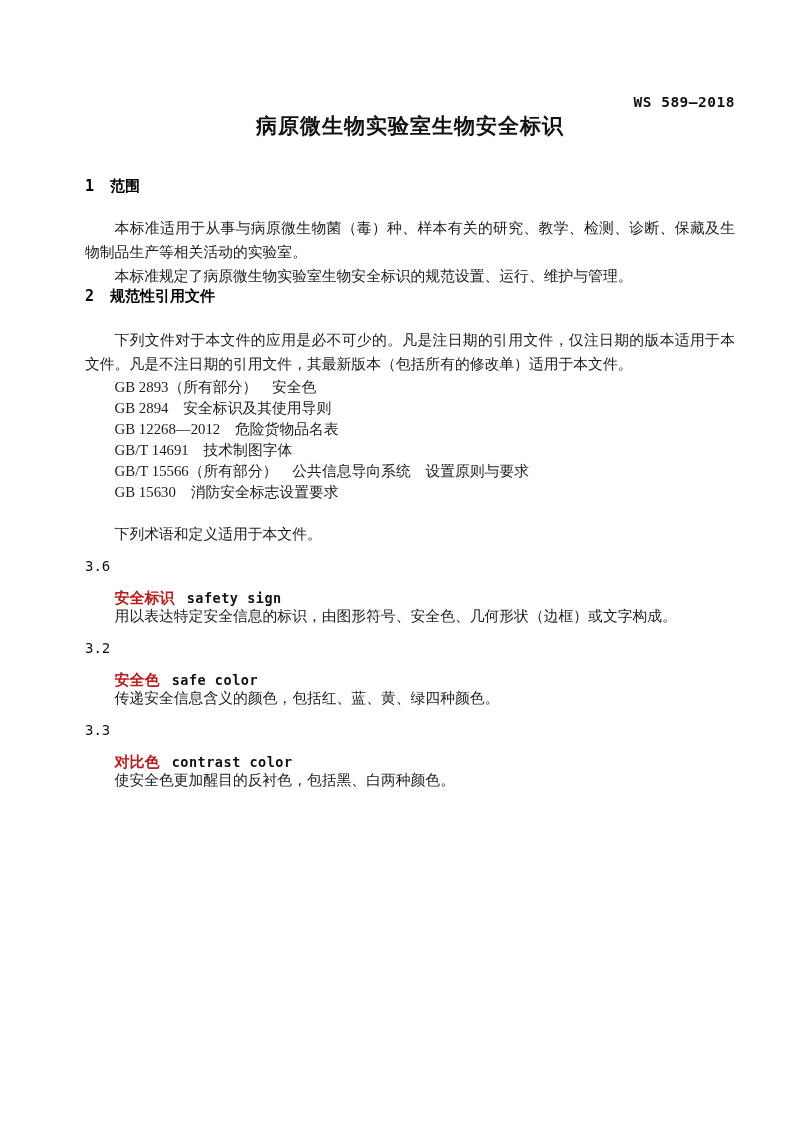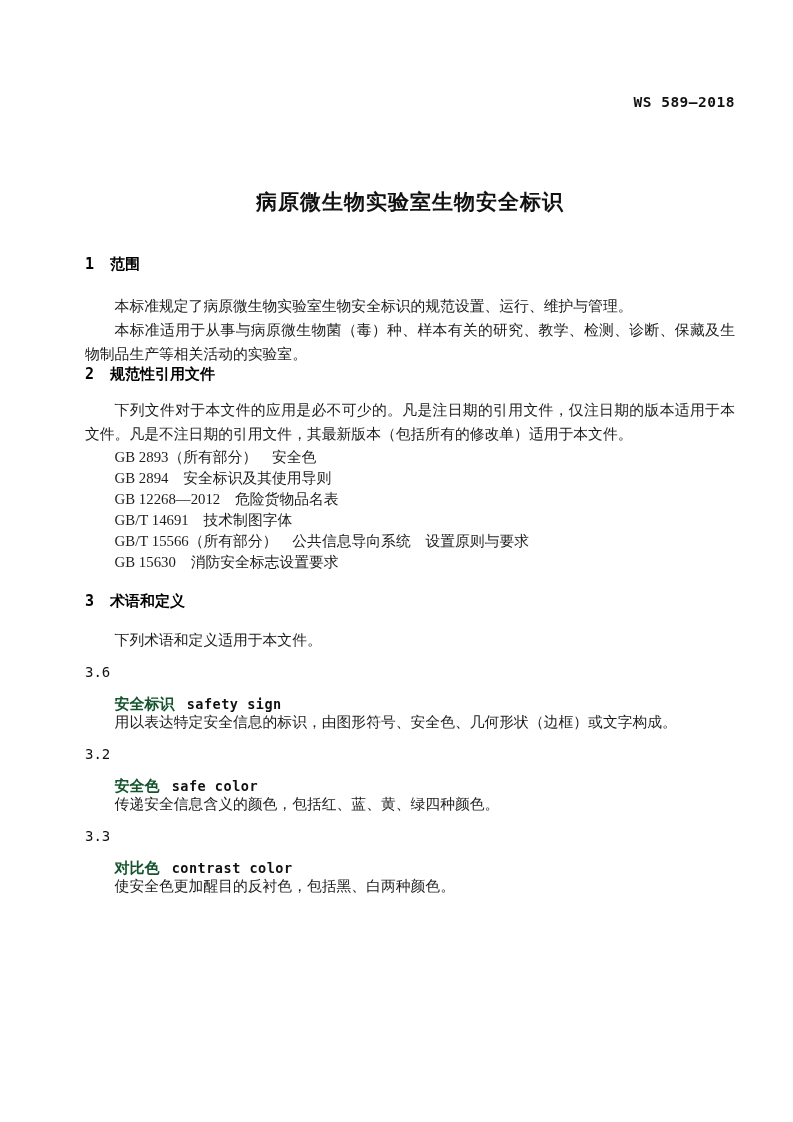--- a/index.html
+++ b/index.html
@@ -22,23 +22,22 @@
     text-align: right;
     font-family: "DejaVu Sans Mono", monospace;
     font-size: 14.5px;
     font-weight: 600;
     line-height: 16px;
     letter-spacing: 0.5px;
     color: #111;
   }
   
   .doc-title {
-    margin-top: 78px;
     text-align: center;
-    font-family: Liberation Mono, monospace;
+    font-family: Liberation Sans, sans-serif;
     font-weight: bold;
     font-size: 21px;
     line-height: 32px;
     letter-spacing: 1px;
     color: #111;
   }
   
   .section-heading {
     font-family: "DejaVu Sans", "Liberation Sans", sans-serif;
     font-weight: bold;
@@ -50,21 +49,21 @@
   .h-scope { margin-top: 36px; }
   .h-refs  { margin-top: 0; }
   .h-terms { margin-top: 20px; }
   
   .para {
     text-indent: 2em;
     line-height: 24px;
     text-align: justify;
   }
   .scope-block { margin-top: 22px; }
-  .refs-intro  { margin-top: 16px; }
+  .refs-intro  { margin-top: 24px; }
   .ref-list { margin-top: 1px; list-style: none; }
   .ref-list li {
     padding-left: 2em;
     line-height: 21px;
     white-space: nowrap;
   }
   
   .terms-intro { margin-top: 22px; line-height: 18px; }
   .term-entry .entry-num {
     margin-top: 14px;
@@ -75,21 +74,21 @@
   }
   .term-entry .term-line {
     margin-top: 14px;
     line-height: 18px;
     padding-left: 2em;
   }
   .term-zh {
     font-family: "DejaVu Sans", "Liberation Sans", sans-serif;
     font-weight: bold;
     font-size: 15px;
-    color: #14532d;
+    color: #b91c1c;
   }
   .term-en {
     margin-left: 0.9em;
     font-family: "DejaVu Sans Mono", monospace;
     font-weight: 600;
     font-size: 13.5px;
     letter-spacing: 0.5px;
     color: #111;
   }
   .term-entry .term-def {
@@ -112,40 +111,37 @@
 <div class="page">
 
   <div class="doc-number">WS 589—2018</div>
 
   <h1 class="doc-title">病原微生物实验室生物安全标识</h1>
 
   <div class="section-heading h-scope">
     <span class="num">1</span><span>范围</span>
   </div>
   <div class="scope-block">
+    <p class="para">本标准适用于从事与病原微生物菌（毒）种、样本有关的研究、教学、检测、诊断、保藏及生物制品生产等相关活动的实验室。</p>
     <p class="para">本标准规定了病原微生物实验室生物安全标识的规范设置、运行、维护与管理。</p>
-    <p class="para">本标准适用于从事与病原微生物菌（毒）种、样本有关的研究、教学、检测、诊断、保藏及生物制品生产等相关活动的实验室。</p>
   </div>
 
   <div class="section-heading h-refs">
     <span class="num">2</span><span>规范性引用文件</span>
   </div>
   <p class="para refs-intro">下列文件对于本文件的应用是必不可少的。凡是注日期的引用文件，仅注日期的版本适用于本文件。凡是不注日期的引用文件，其最新版本（包括所有的修改单）适用于本文件。</p>
   <ul class="ref-list">
     <li>GB 2893（所有部分）　安全色</li>
     <li>GB 2894　安全标识及其使用导则</li>
     <li>GB 12268—2012　危险货物品名表</li>
     <li>GB/T 14691　技术制图字体</li>
     <li>GB/T 15566（所有部分）　公共信息导向系统　设置原则与要求</li>
     <li>GB 15630　消防安全标志设置要求</li>
   </ul>
 
-  <div class="section-heading h-terms">
-    <span class="num">3</span><span>术语和定义</span>
-  </div>
   <p class="terms-intro para">下列术语和定义适用于本文件。</p>
 
   <div class="term-entry">
     <p class="entry-num">3.6</p>
     <p class="term-line">
       <span class="term-zh">安全标识</span><span class="term-en">safety sign</span>
     </p>
     <p class="term-def">用以表达特定安全信息的标识，由图形符号、安全色、几何形状（边框）或文字构成。</p>
   </div>
 

